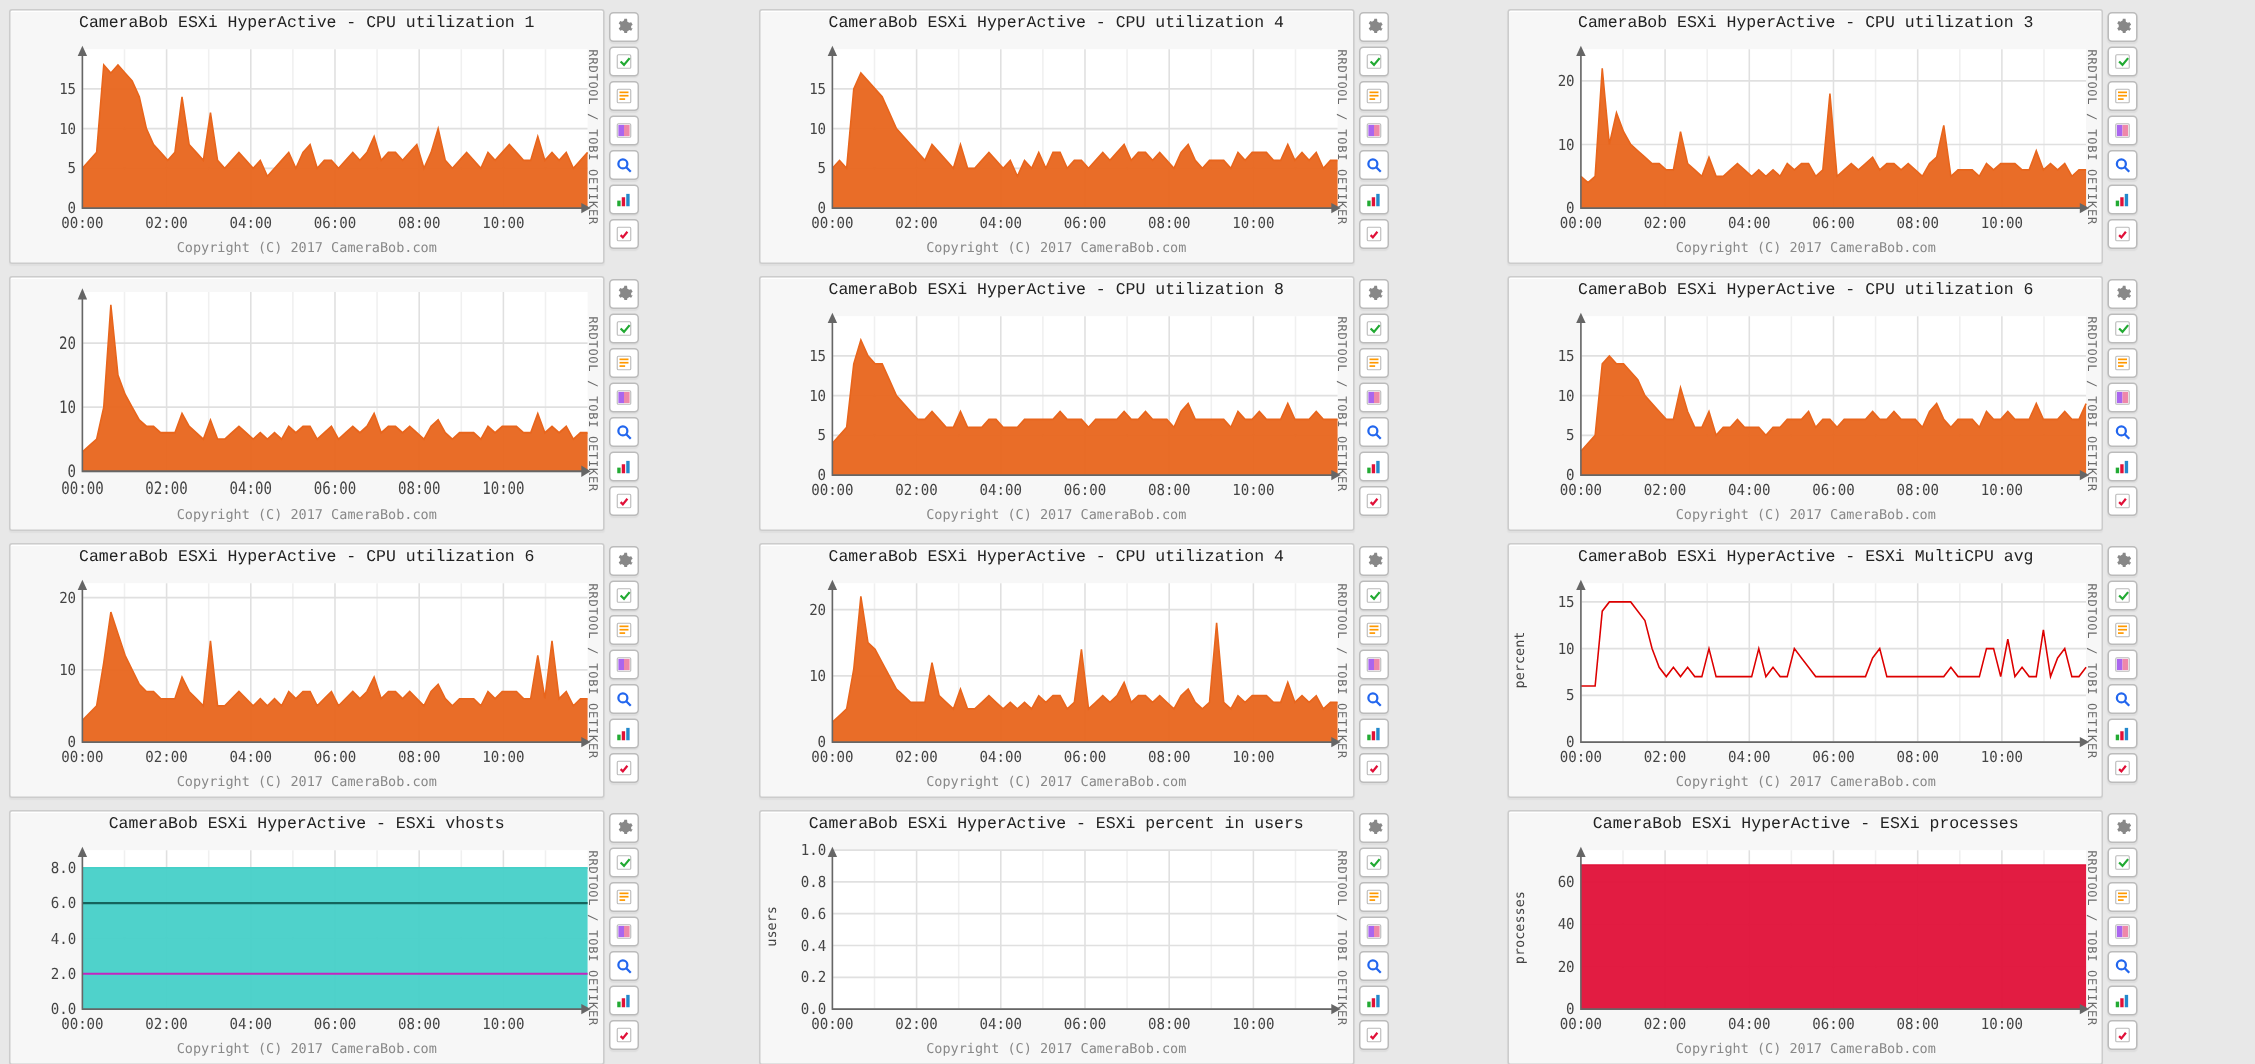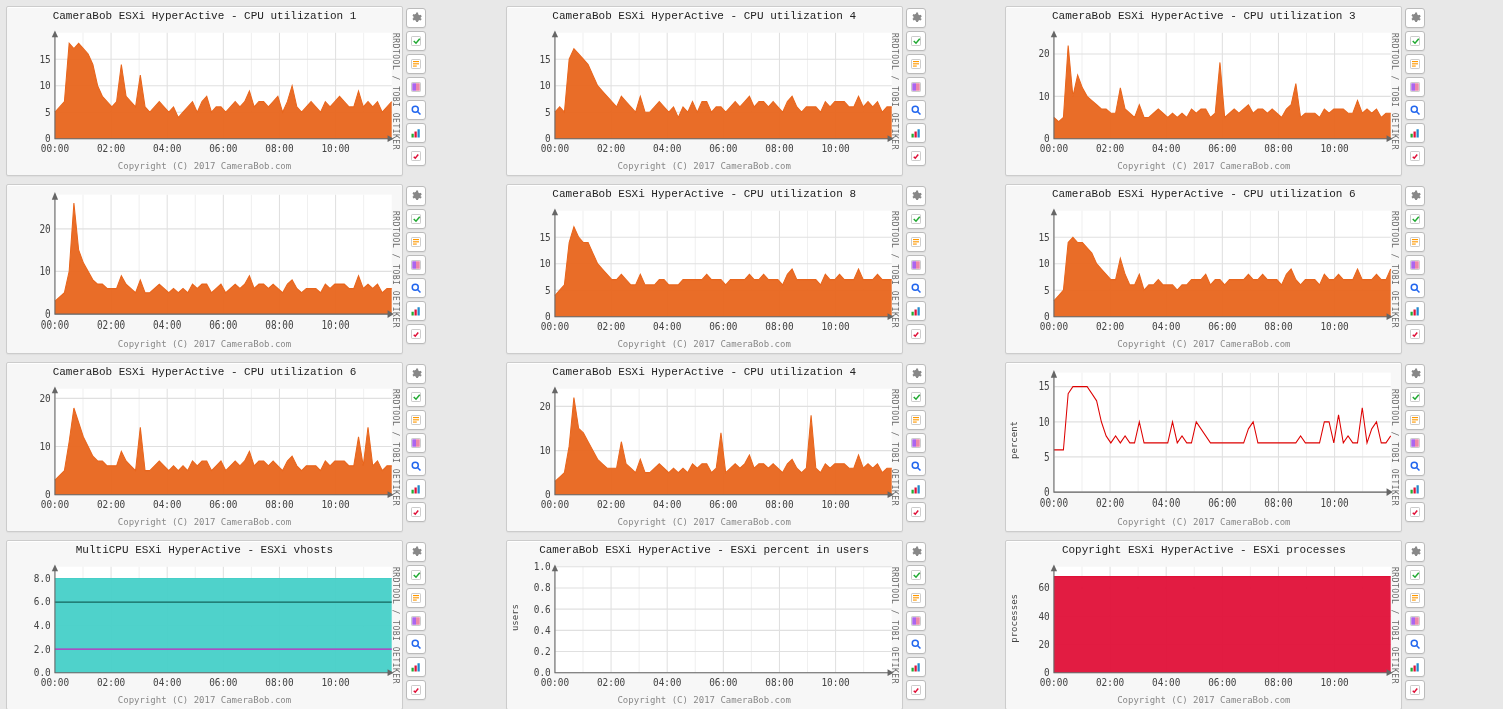--- a/index.html
+++ b/index.html
@@ -728,20 +728,21 @@
         <div class="ico">
           <svg viewBox="0 0 16 16">
             <rect x="2" y="2" width="12" height="12" rx="1" fill="#fff" stroke="#bbb"></rect>
             <path d="M5 9l2 2 4-5" stroke="#e01038" stroke-width="2" fill="none"></path>
           </svg>
         </div>
       </div>
     </div>
     <div class="cell">
       <div class="panel">
+        <div class="title">CameraBob ESXi HyperActive - ESXi MultiCPU avg</div>
         <div class="chart-wrap"><svg viewBox="0 0 370 118" width="100%" height="100%" preserveAspectRatio="none">
     <rect x="42" y="6" width="322" height="94" fill="#ffffff"></rect>
     <line x1="42" y1="6" x2="42" y2="100" stroke="#e0e0e0" stroke-width="1"></line>
             <line x1="68.83333333333333" y1="6" x2="68.83333333333333" y2="100" stroke="#f0f0f0" stroke-width="1"></line>
             <text x="42" y="112" text-anchor="middle">00:00</text>
             <line x1="95.66666666666666" y1="6" x2="95.66666666666666" y2="100" stroke="#e0e0e0" stroke-width="1"></line>
             <line x1="122.5" y1="6" x2="122.5" y2="100" stroke="#f0f0f0" stroke-width="1"></line>
             <text x="95.66666666666666" y="112" text-anchor="middle">02:00</text>
             <line x1="149.33333333333331" y1="6" x2="149.33333333333331" y2="100" stroke="#e0e0e0" stroke-width="1"></line>
             <line x1="176.16666666666669" y1="6" x2="176.16666666666669" y2="100" stroke="#f0f0f0" stroke-width="1"></line>
@@ -819,21 +820,21 @@
         <div class="ico">
           <svg viewBox="0 0 16 16">
             <rect x="2" y="2" width="12" height="12" rx="1" fill="#fff" stroke="#bbb"></rect>
             <path d="M5 9l2 2 4-5" stroke="#e01038" stroke-width="2" fill="none"></path>
           </svg>
         </div>
       </div>
     </div>
     <div class="cell">
       <div class="panel">
-        <div class="title">MultiCPU ESXi HyperActive - ESXi vhosts</div>
+        <div class="title">CameraBob ESXi HyperActive - ESXi vhosts</div>
         <div class="chart-wrap"><svg viewBox="0 0 370 118" width="100%" height="100%" preserveAspectRatio="none">
     <rect x="42" y="6" width="322" height="94" fill="#ffffff"></rect>
     <line x1="42" y1="6" x2="42" y2="100" stroke="#e0e0e0" stroke-width="1"></line>
             <line x1="68.83333333333333" y1="6" x2="68.83333333333333" y2="100" stroke="#f0f0f0" stroke-width="1"></line>
             <text x="42" y="112" text-anchor="middle">00:00</text>
             <line x1="95.66666666666666" y1="6" x2="95.66666666666666" y2="100" stroke="#e0e0e0" stroke-width="1"></line>
             <line x1="122.5" y1="6" x2="122.5" y2="100" stroke="#f0f0f0" stroke-width="1"></line>
             <text x="95.66666666666666" y="112" text-anchor="middle">02:00</text>
             <line x1="149.33333333333331" y1="6" x2="149.33333333333331" y2="100" stroke="#e0e0e0" stroke-width="1"></line>
             <line x1="176.16666666666669" y1="6" x2="176.16666666666669" y2="100" stroke="#f0f0f0" stroke-width="1"></line>
@@ -1008,21 +1009,21 @@
         <div class="ico">
           <svg viewBox="0 0 16 16">
             <rect x="2" y="2" width="12" height="12" rx="1" fill="#fff" stroke="#bbb"></rect>
             <path d="M5 9l2 2 4-5" stroke="#e01038" stroke-width="2" fill="none"></path>
           </svg>
         </div>
       </div>
     </div>
     <div class="cell">
       <div class="panel">
-        <div class="title">Copyright ESXi HyperActive - ESXi processes</div>
+        <div class="title">CameraBob ESXi HyperActive - ESXi processes</div>
         <div class="chart-wrap"><svg viewBox="0 0 370 118" width="100%" height="100%" preserveAspectRatio="none">
     <rect x="42" y="6" width="322" height="94" fill="#ffffff"></rect>
     <line x1="42" y1="6" x2="42" y2="100" stroke="#e0e0e0" stroke-width="1"></line>
             <line x1="68.83333333333333" y1="6" x2="68.83333333333333" y2="100" stroke="#f0f0f0" stroke-width="1"></line>
             <text x="42" y="112" text-anchor="middle">00:00</text>
             <line x1="95.66666666666666" y1="6" x2="95.66666666666666" y2="100" stroke="#e0e0e0" stroke-width="1"></line>
             <line x1="122.5" y1="6" x2="122.5" y2="100" stroke="#f0f0f0" stroke-width="1"></line>
             <text x="95.66666666666666" y="112" text-anchor="middle">02:00</text>
             <line x1="149.33333333333331" y1="6" x2="149.33333333333331" y2="100" stroke="#e0e0e0" stroke-width="1"></line>
             <line x1="176.16666666666669" y1="6" x2="176.16666666666669" y2="100" stroke="#f0f0f0" stroke-width="1"></line>

